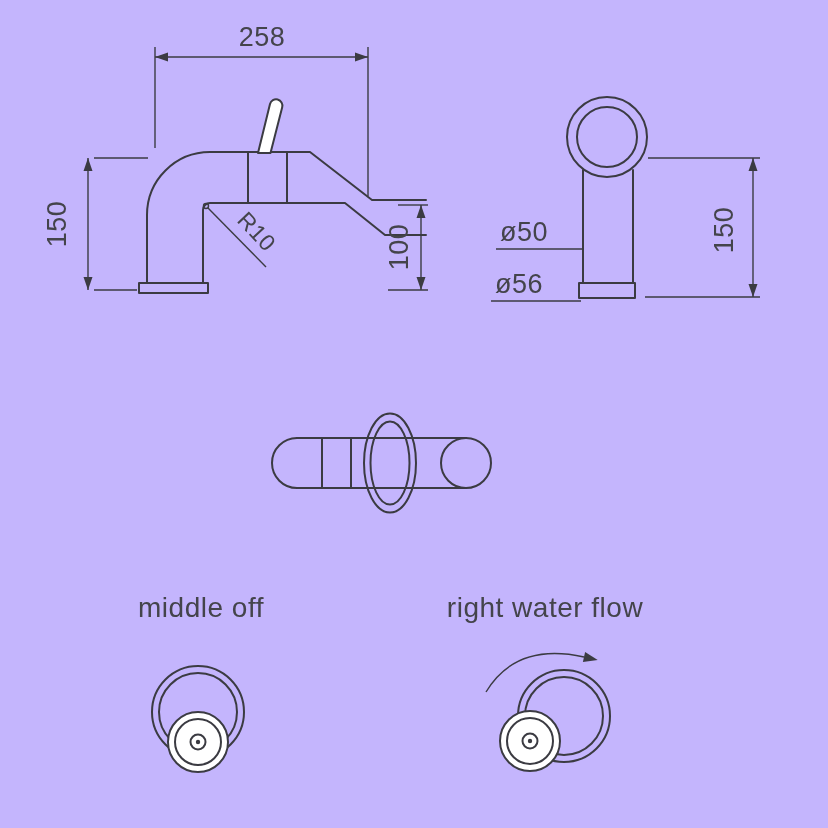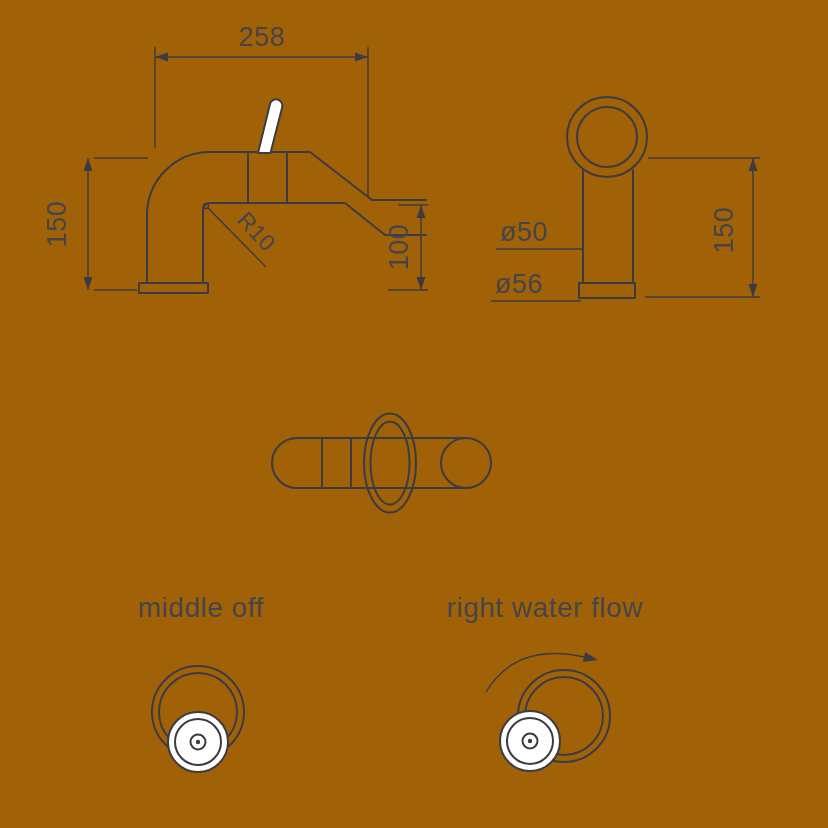--- a/index.html
+++ b/index.html
@@ -3,21 +3,21 @@
 <meta charset="utf-8">
 <style>
   html, body {
     margin: 0;
     padding: 0;
     background: #ffffff;
   }
   .canvas {
     width: 828px;
     height: 828px;
-    background: #a16207;
+    background: #c4b5fd;
     position: relative;
     overflow: hidden;
     font-family: "Liberation Sans", sans-serif;
   }
   svg {
     display: block;
   }
   .outline {
     fill: none;
     stroke: #3b3b42;

